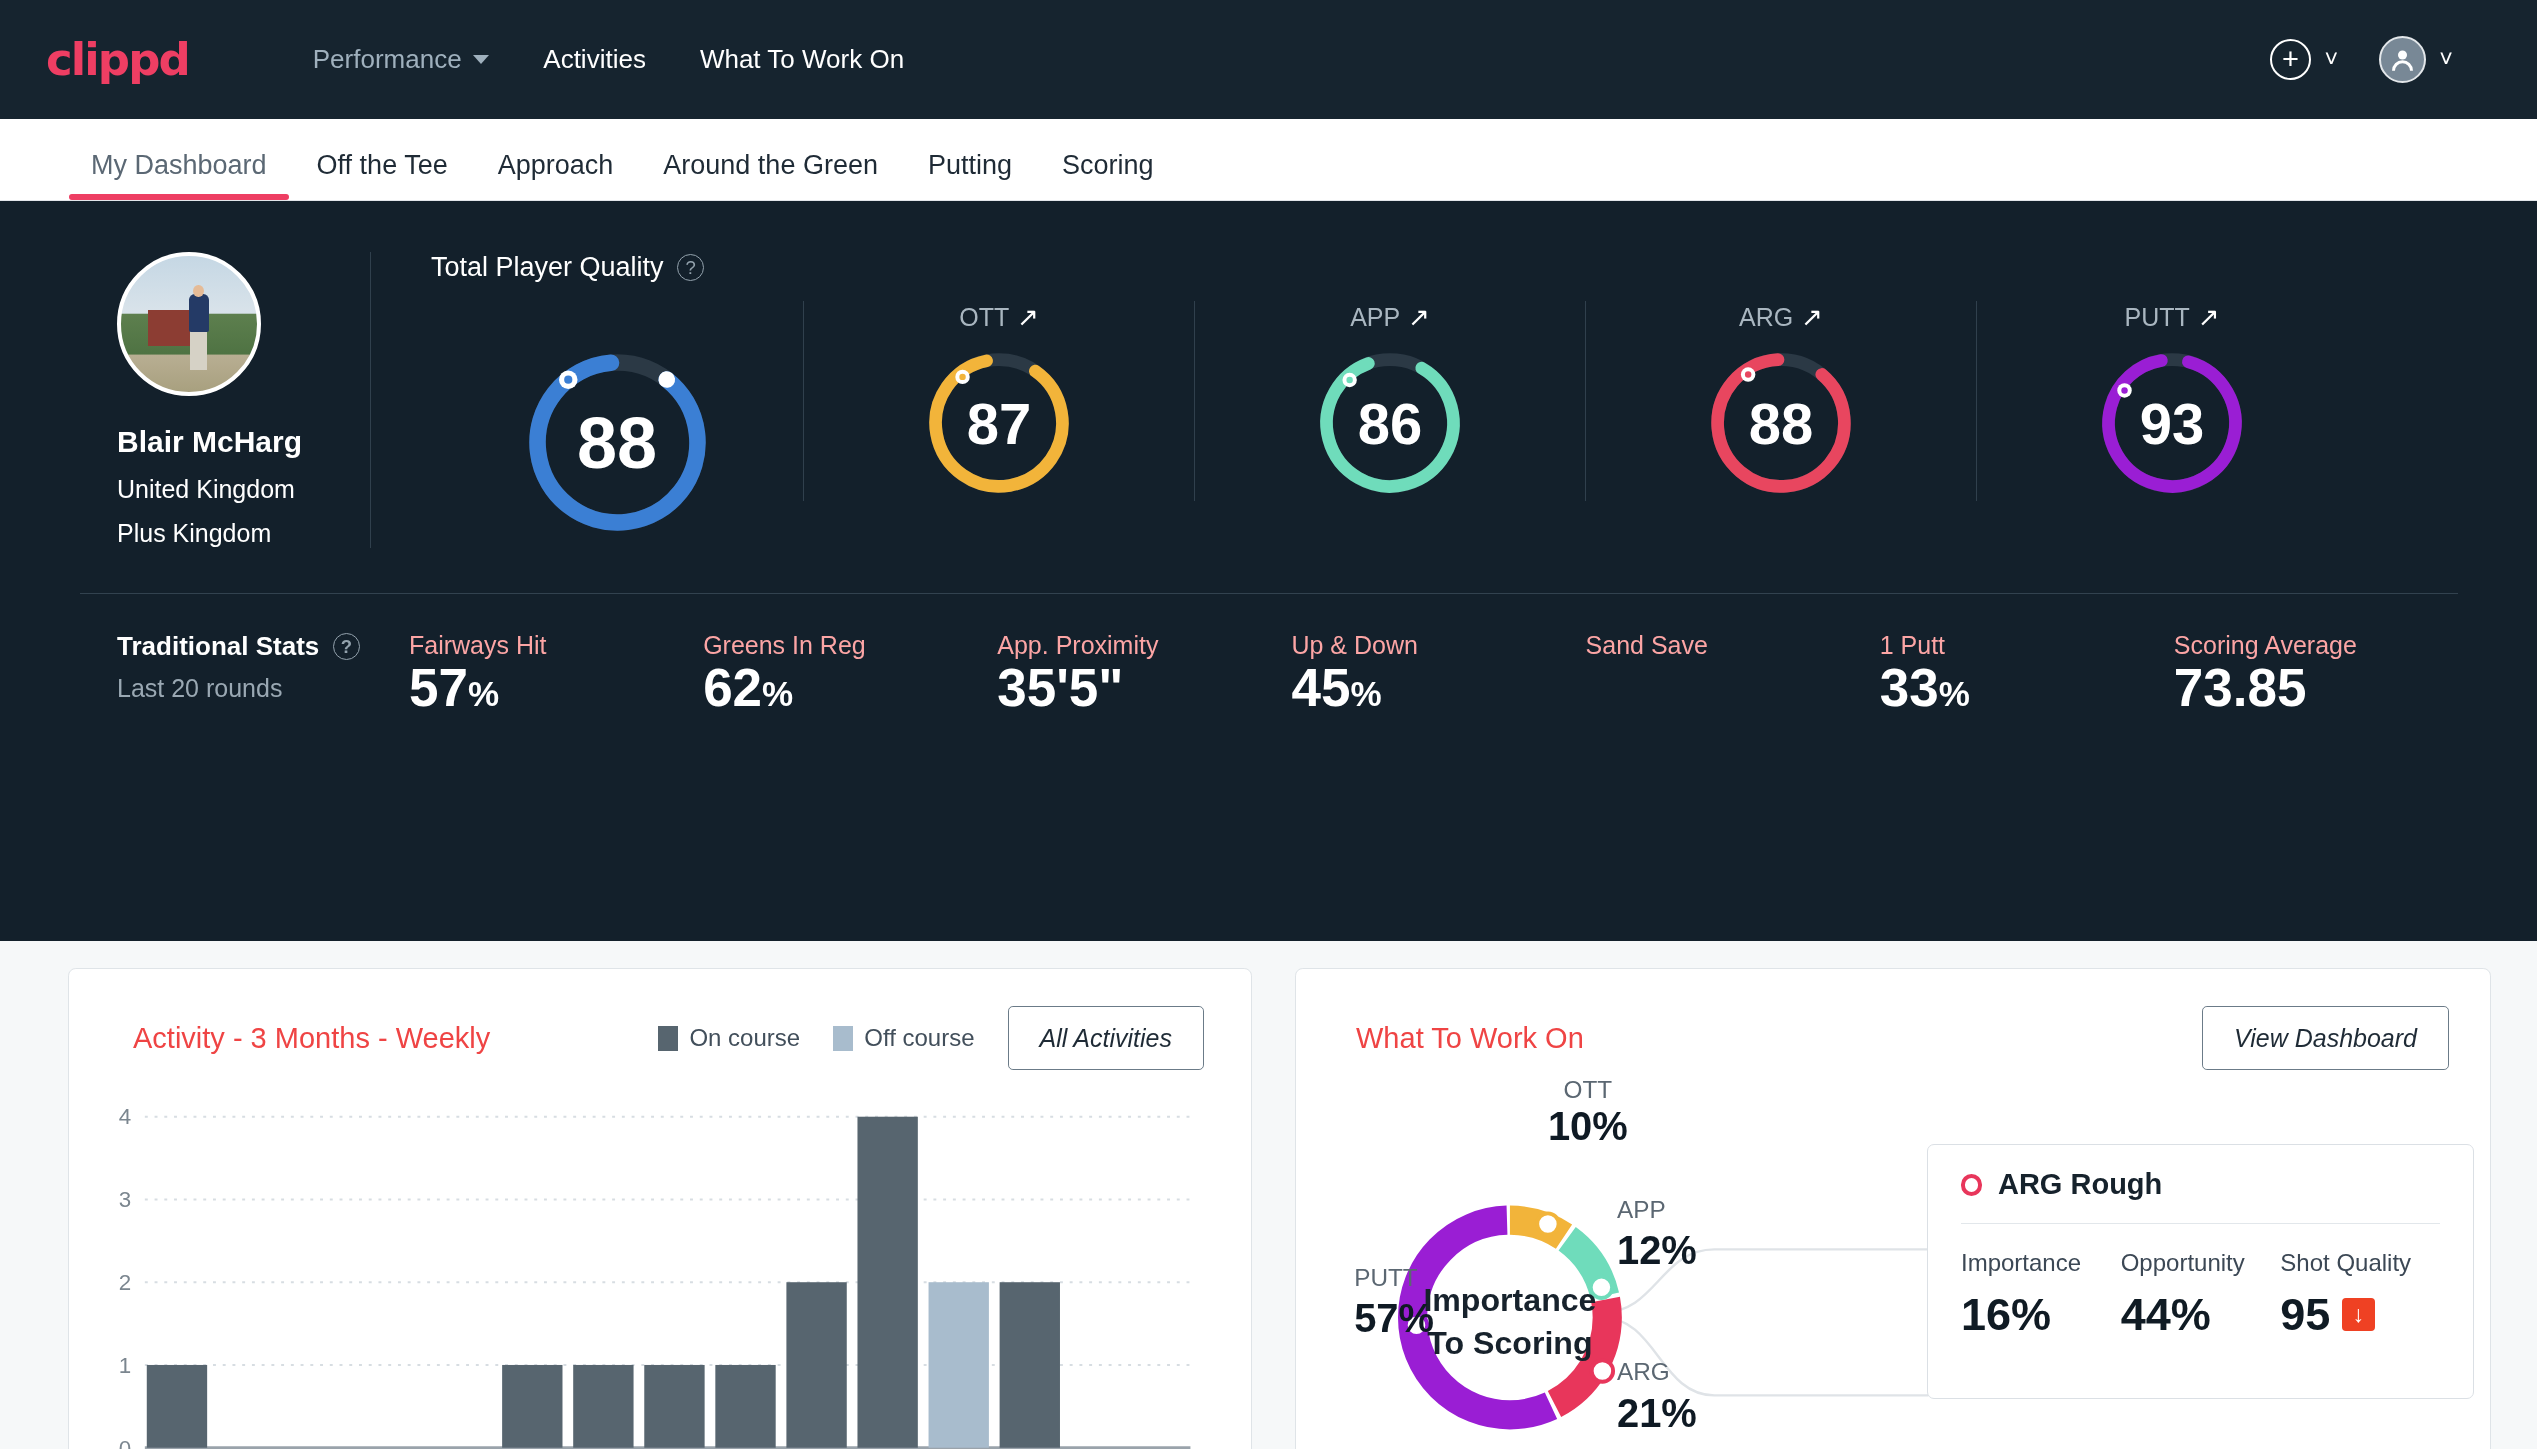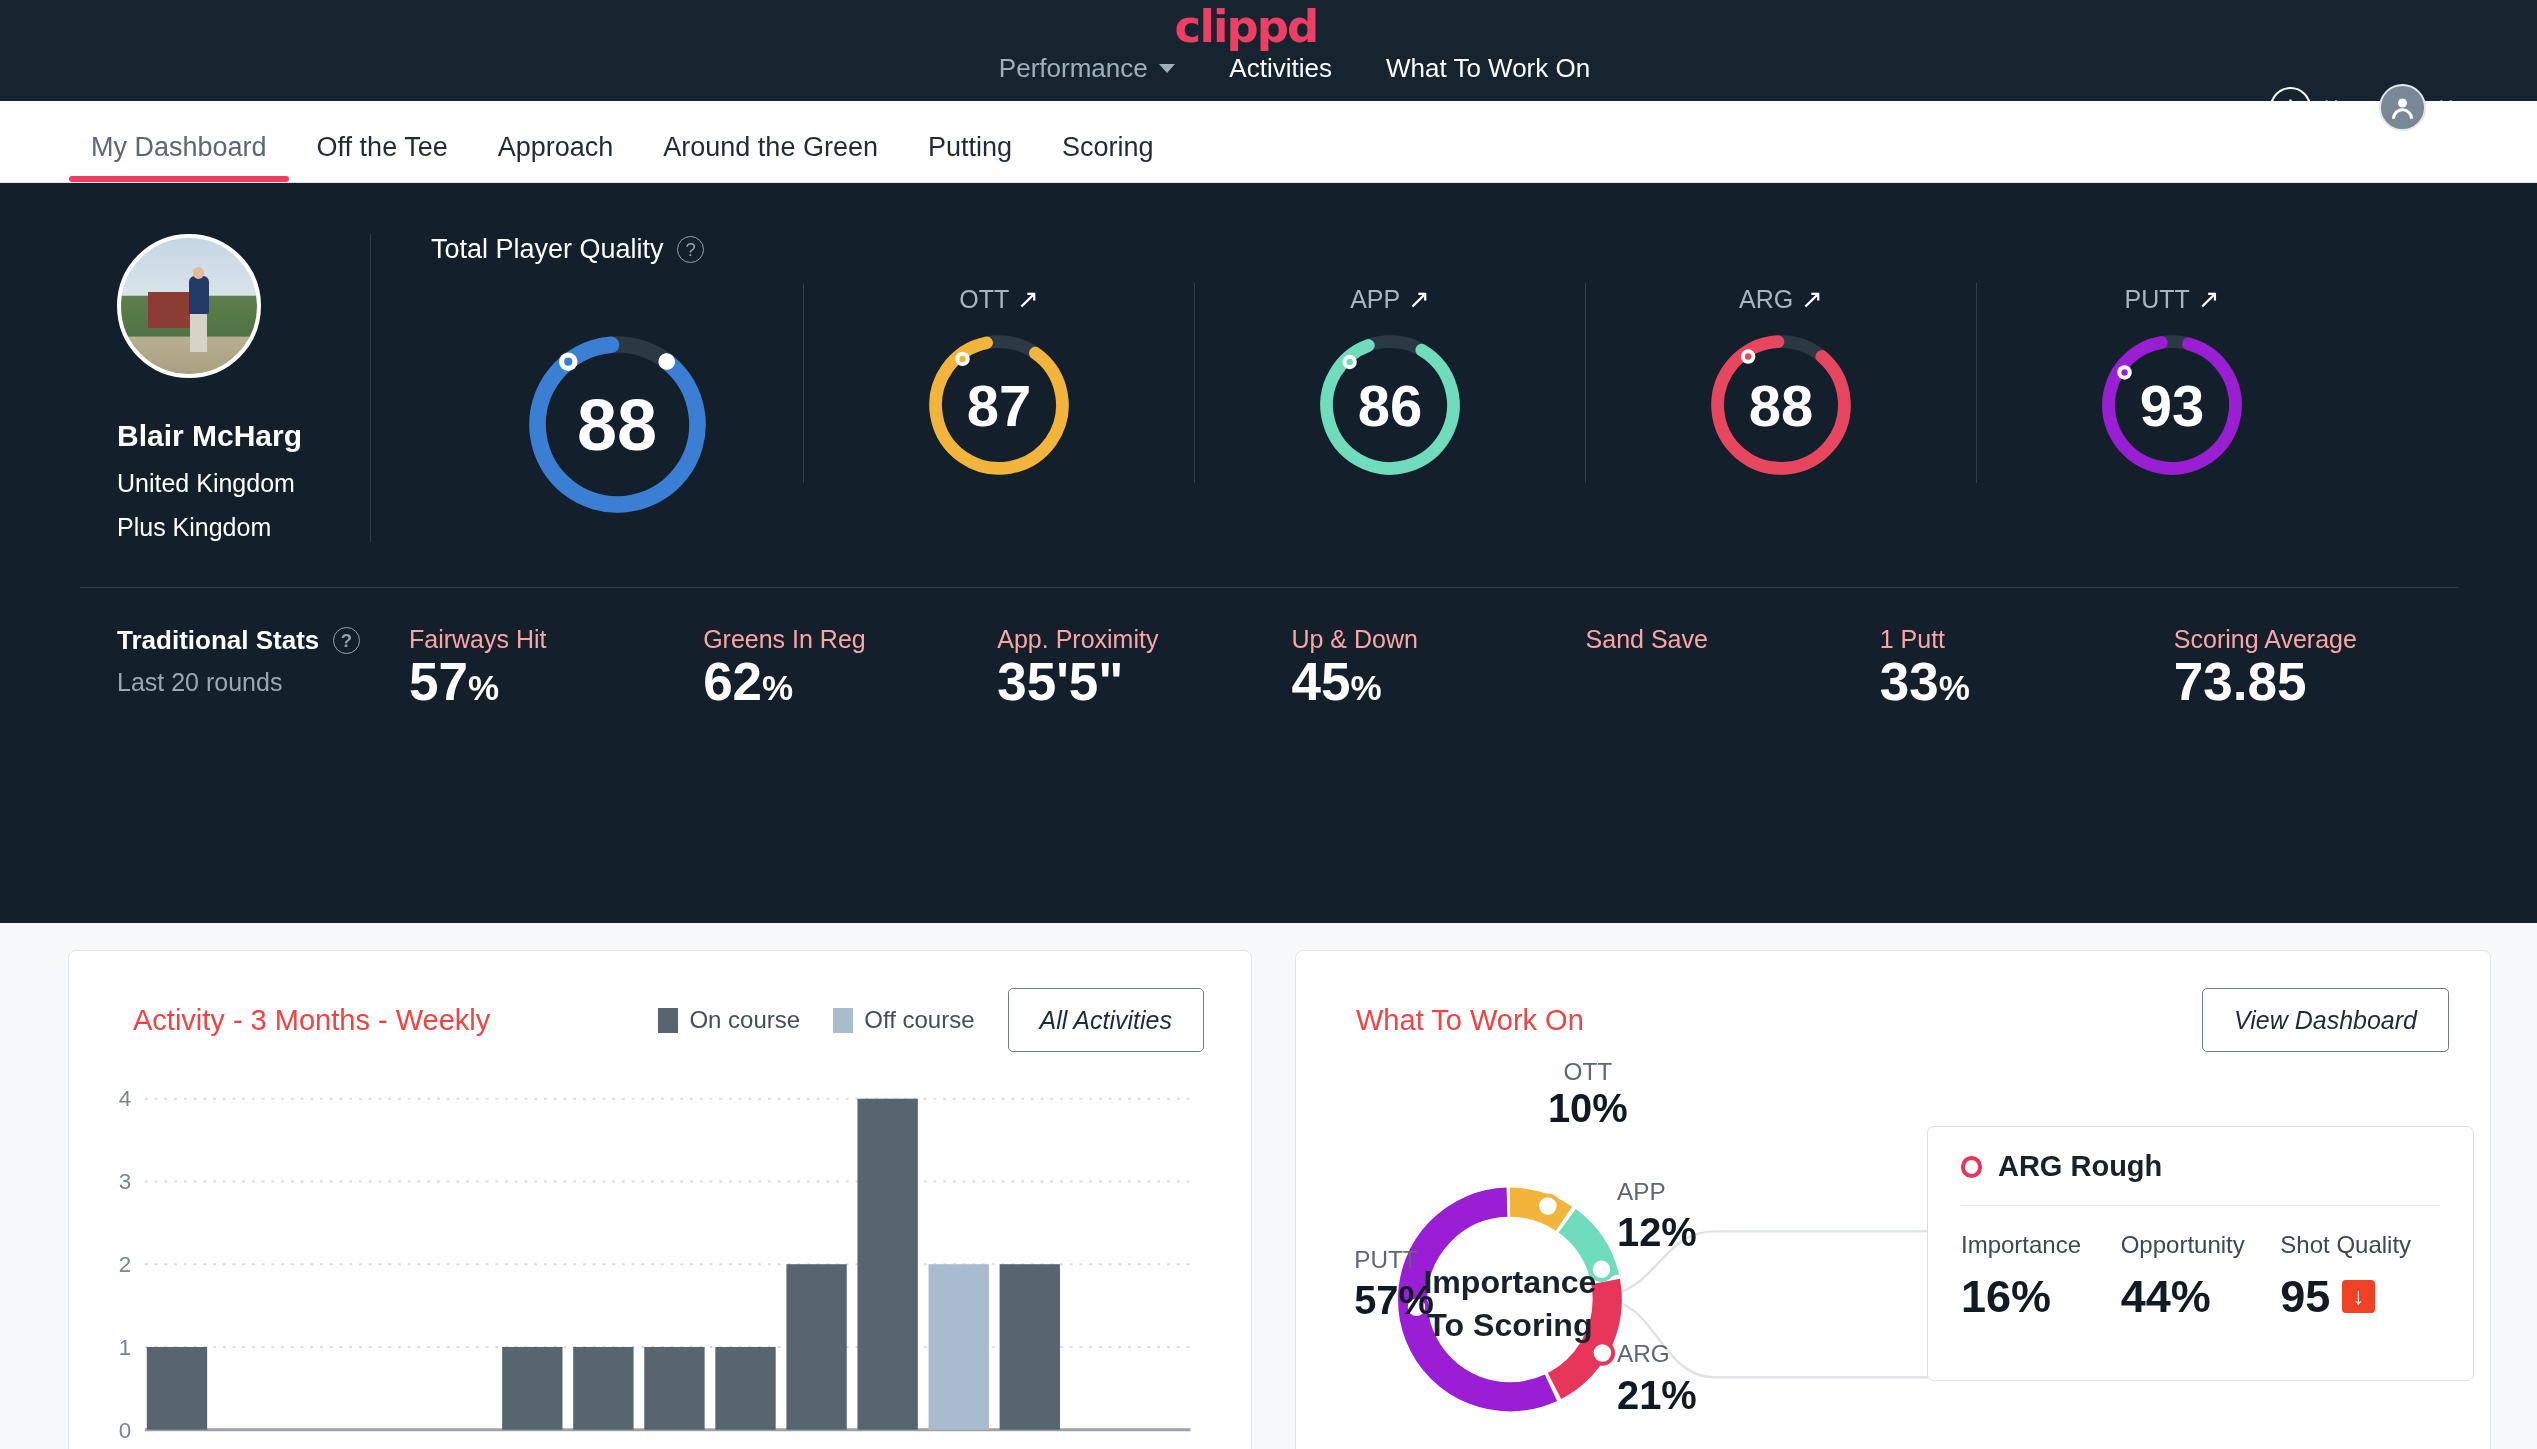--- a/index.html
+++ b/index.html
@@ -5,26 +5,25 @@
   * { box-sizing: border-box; margin: 0; padding: 0; }
   html, body {
     width: 2538px; height: 1450px;
     font-family: "Liberation Sans", sans-serif;
     background: #ffffff;
     overflow: hidden;
   }
 
   
   .topnav {
-    height: 101px;
+    height: 119px;
     background: #16242f;
     display: flex;
     align-items: center;
-    padding: 0 58px 0 109px;
-    flex-direction: column;
+    padding: 0 58px 0 46px;
   }
   .brand {
     font-size: 45px; font-weight: 700; color: #ee3e63;
     letter-spacing: -1.9px; margin-right: 97px;
     font-family: "DejaVu Sans", sans-serif;
   }
   .topnav-links { display: flex; align-items: center; gap: 0; }
   .topnav-link {
     color: #ffffff; font-size: 26px; padding: 0 27px;
     display: flex; align-items: center; gap: 11.7px; cursor: pointer;
@@ -94,21 +93,21 @@
     background: #243a66; border-radius: 5.8px 5.8px 1.9px 1.9px;
   }
   .avatar-big .person-legs {
     position: absolute; left: 51%; top: 54%; width: 12%; height: 30%;
     background: #d6d2c6;
   }
   .avatar-big .person-head {
     position: absolute; left: 53%; top: 21%; width: 8%; height: 9%;
     background: #e5bb97; border-radius: 50%;
   }
-  .pname { color: #ffffff; font-size: 30px; font-weight: 700; margin-top: 41px; }
+  .pname { color: #ffffff; font-size: 30px; font-weight: 700; margin-top: 29px; }
   .pmeta { color: #ffffff; font-size: 25px; margin-top: 15.6px; }
 
   .quality {
     flex: 1; border-left: 1px solid #30404d; padding-left: 60px;
   }
   .quality-title {
     color: #ffffff; font-size: 27px; display: flex; align-items: center; gap: 13.6px;
     margin-bottom: 17.5px;
   }
   .qmark {

